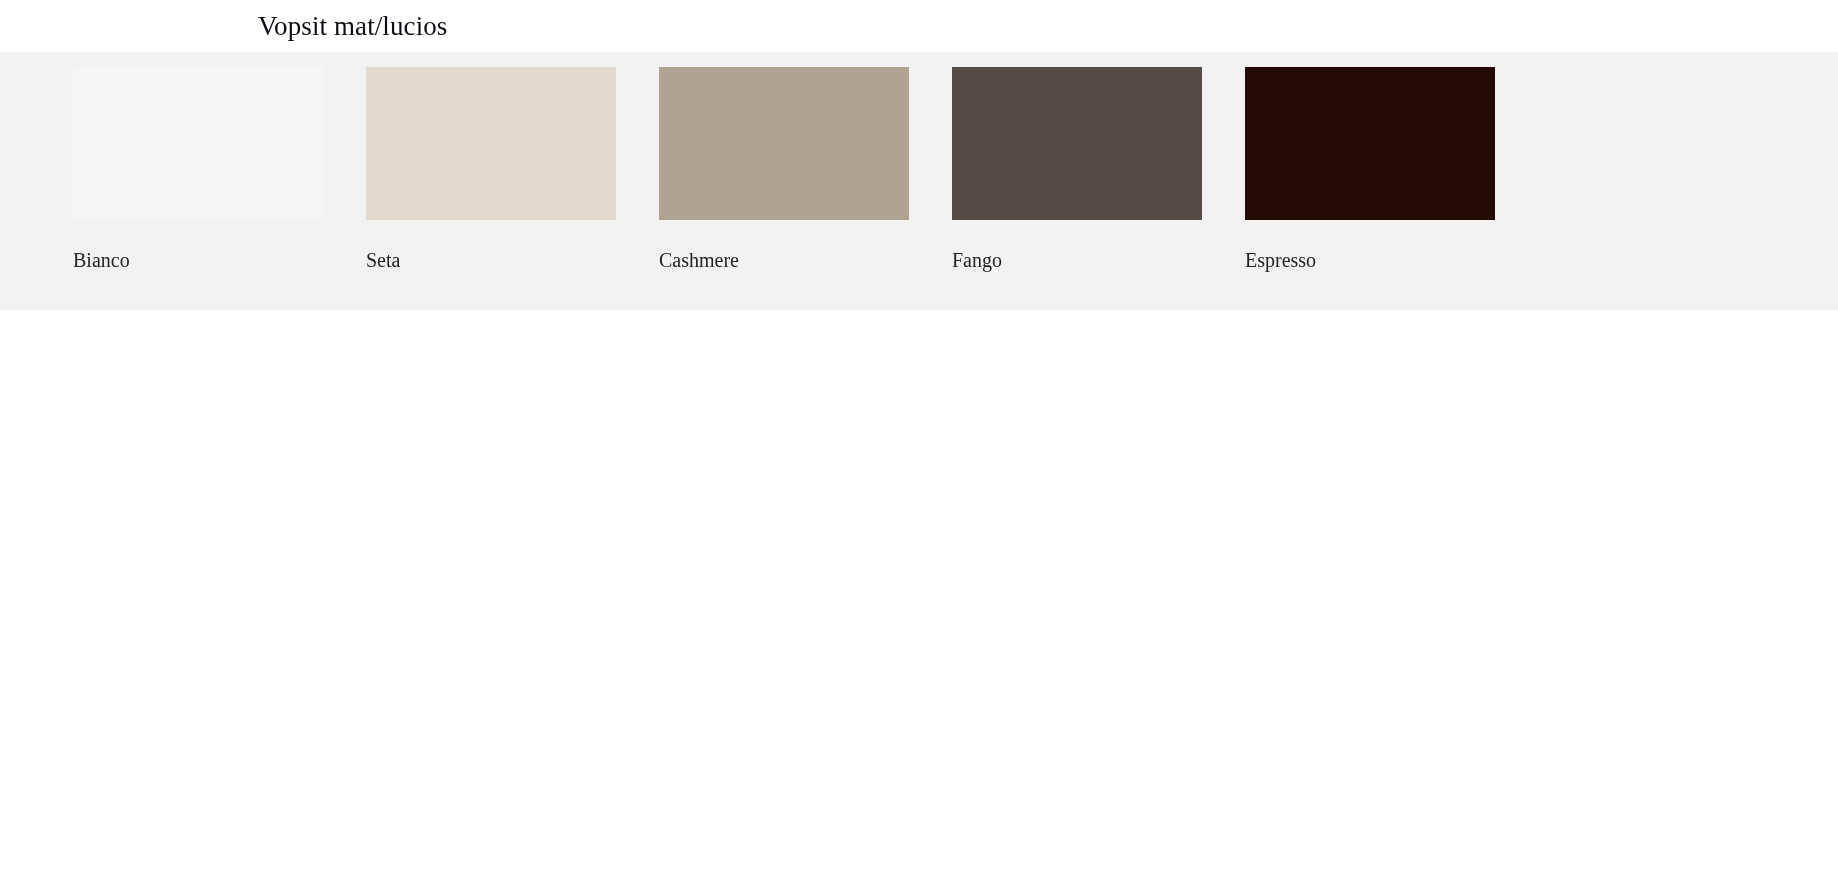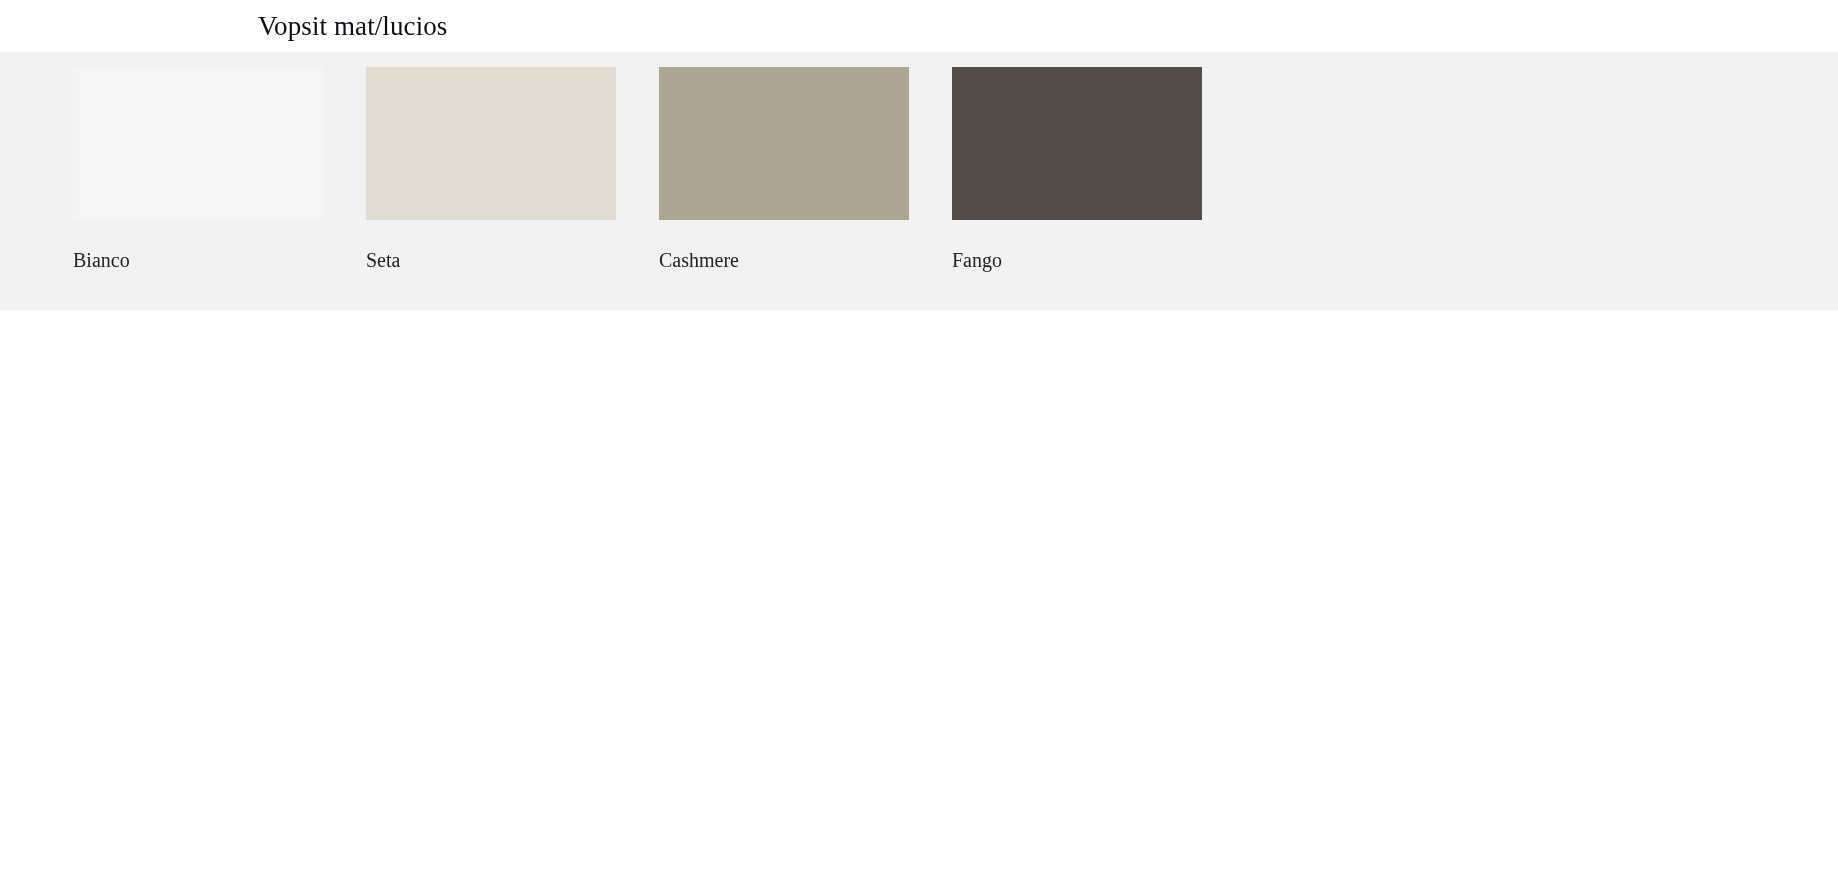--- a/index.html
+++ b/index.html
@@ -105,17 +105,21 @@
       <span class="swatch-chip" style="background-color: rgb(173, 164, 145);"></span>
       <span class="swatch-label">Cashmere</span>
     </div>
 
 
     <div class="swatch-card">
       <span class="swatch-chip" style="background-color: rgb(86, 76, 71);"></span>
       <span class="swatch-label">Fango</span>
     </div>
 
+    <div class="swatch-card">
+      <span class="swatch-chip" style="background-color: rgb(36, 10, 4);"></span>
+      <span class="swatch-label">Espresso</span>
+    </div>
 
   </div>
 </div>
 
 <div class="page-rest" style="background-color: rgb(255, 255, 255);"></div>
 
 </body></html>

